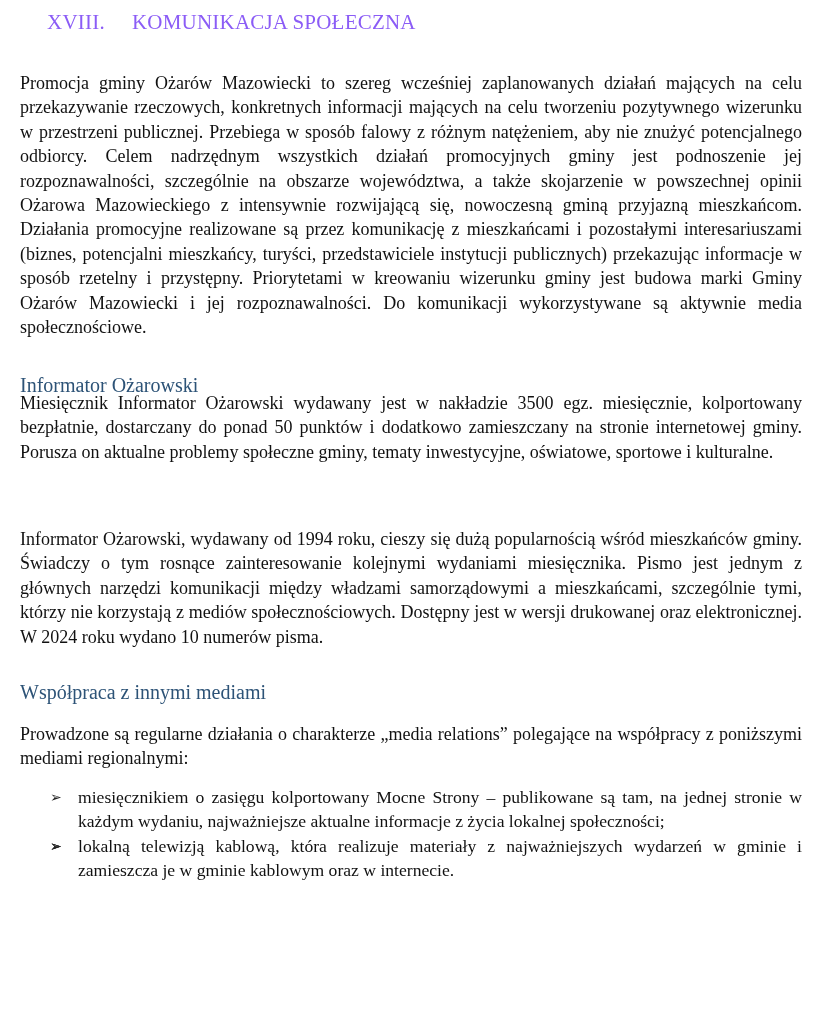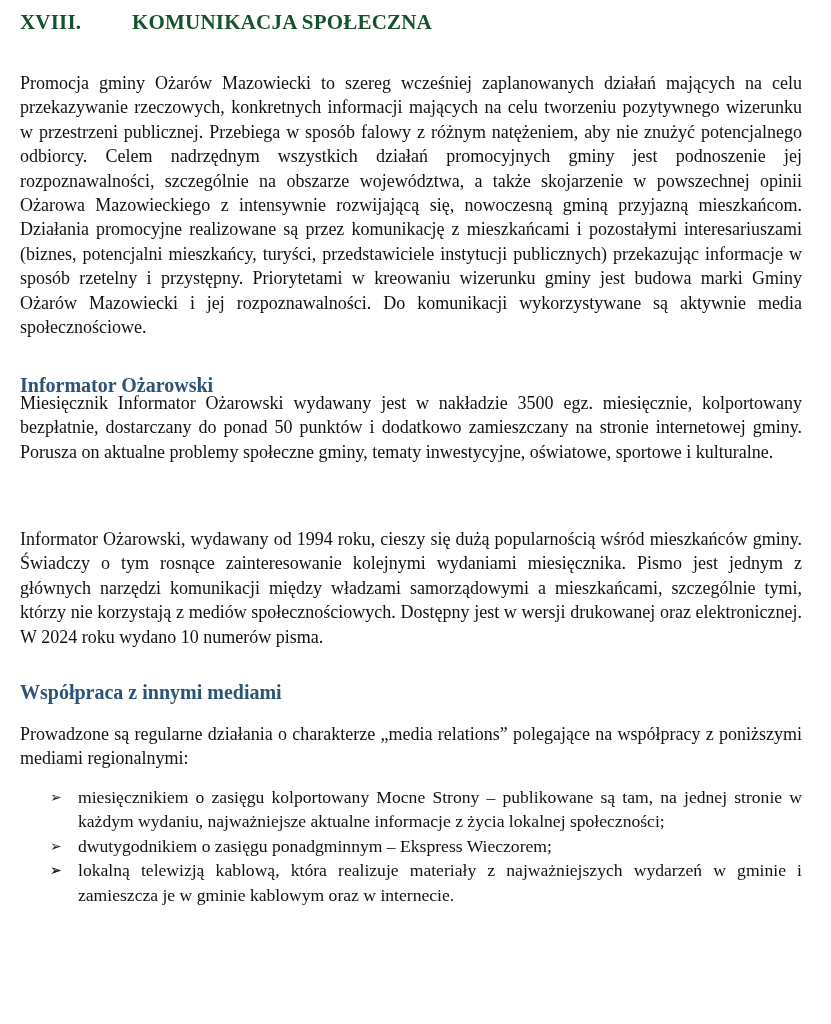--- a/index.html
+++ b/index.html
@@ -4,32 +4,33 @@
 <style>
   html, body { margin: 0; padding: 0; background: #ffffff; }
   body {
     width: 831px; height: 1024px; overflow: hidden;
     font-family: "Liberation Serif", "DejaVu Serif", serif;
     color: #111111;
   }
   .page { position: relative; width: 831px; height: 1024px; box-sizing: border-box; padding: 0 28px 0 20px; }
   .chapter-title {
     position: absolute; left: 20px; top: 10px;
-    font-weight: bold; font-size: 21px; color: #14532d; letter-spacing: 0.2px;
+    font-weight: normal; font-size: 21px; color: #8b5cf6; letter-spacing: 0.2px;
     white-space: nowrap;
+    text-align: center;
   }
   .chapter-title .num { display: inline-block; width: 112px; }
   .para {
     position: absolute; left: 20px; width: 782px;
     font-size: 18px; line-height: 24.4px; text-align: justify;
     margin: 0;
   }
   .section-heading {
     position: absolute; left: 20px;
-    font-weight: bold; font-size: 20px; color: #2d5377; margin: 0;
+    font-weight: normal; font-size: 20px; color: #2d5377; margin: 0;
     white-space: nowrap;
   }
   .list {
     position: absolute; left: 50px; width: 752px; margin: 0; padding: 0; list-style: none;
     font-size: 17.6px; line-height: 24.4px;
   }
   .list li { position: relative; padding-left: 28px; text-align: justify; }
   .list .bullet {
     position: absolute; left: 0; top: 0; width: 16px; text-align: left;
     font-family: "DejaVu Sans", sans-serif; font-size: 14px; color: #222;
@@ -56,21 +57,20 @@
 
   <p class="para" style="top:722px;">Prowadzone są regularne działania o charakterze „media relations” polegające na współpracy z poniższymi mediami regionalnymi:</p>
 
   <ul class="list" style="top:785px;">
     <li>
       <span class="bullet">➢</span>
       <span> miesięcznikiem o zasięgu kolportowany Mocne Strony – publikowane są tam, na jednej stronie  w każdym wydaniu, najważniejsze aktualne informacje z życia lokalnej społeczności;</span>
     </li>
     <li>
       <span class="bullet">➢</span>
-      <span>dwutygodnikiem o zasięgu ponadgminnym – Ekspress Wieczorem;</span>
     </li>
     <li>
       <span class="bullet">➢</span>
     </li>
     <li>
       <span class="bullet">➢</span>
       <span>lokalną telewizją kablową, która realizuje materiały z najważniejszych wydarzeń w gminie i zamieszcza je w gminie kablowym oraz w internecie.</span>
     </li>
   </ul>
 

